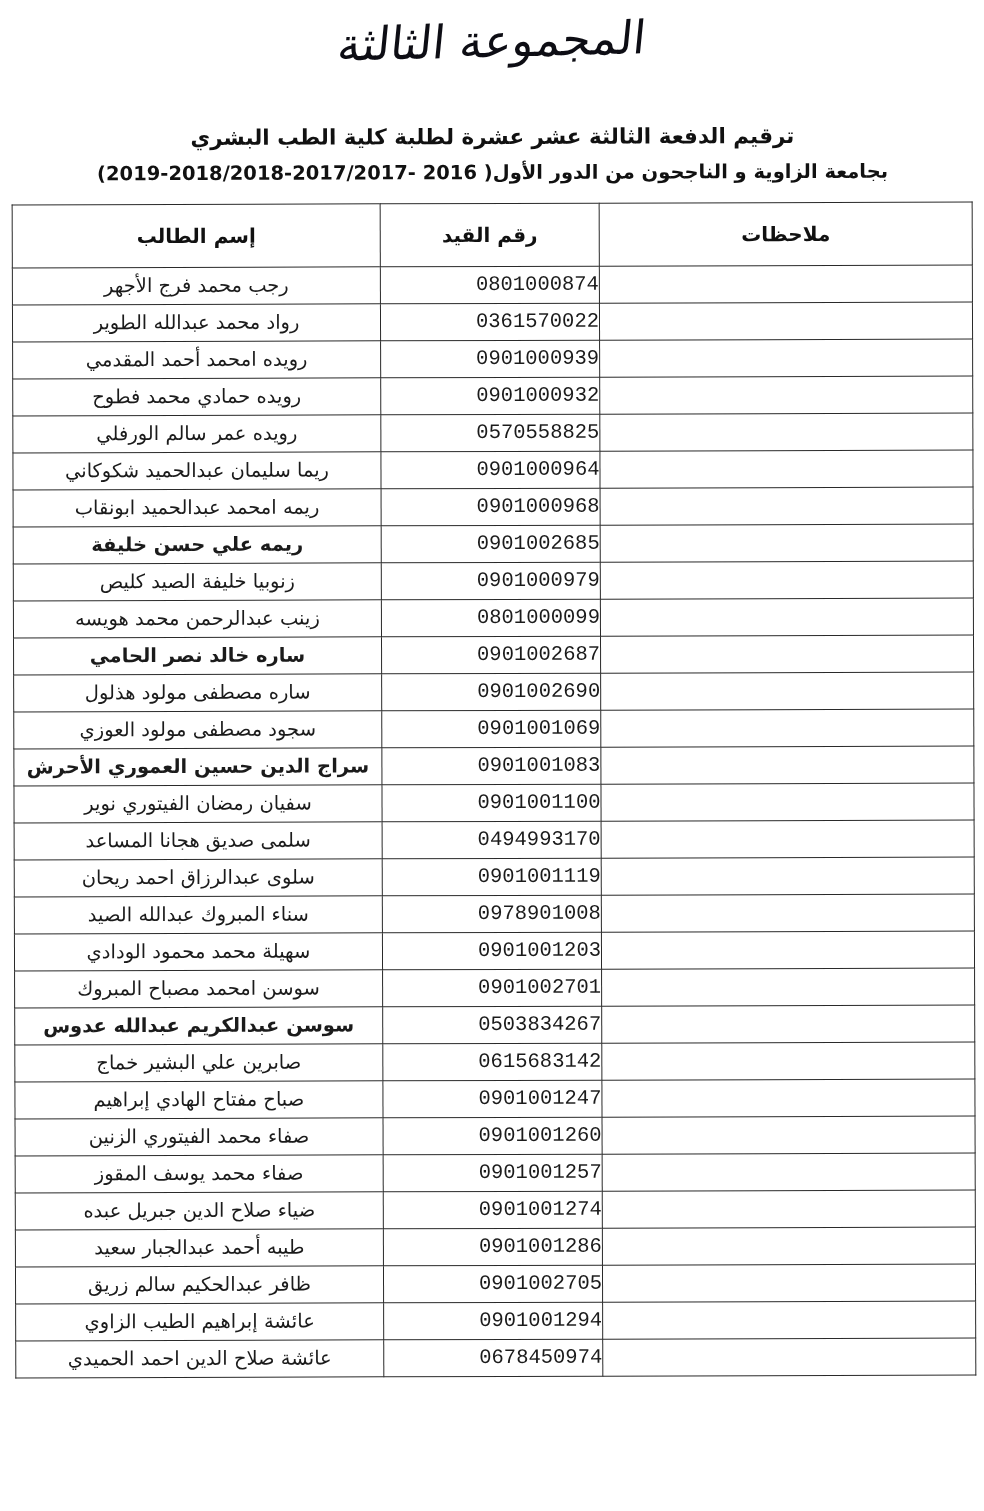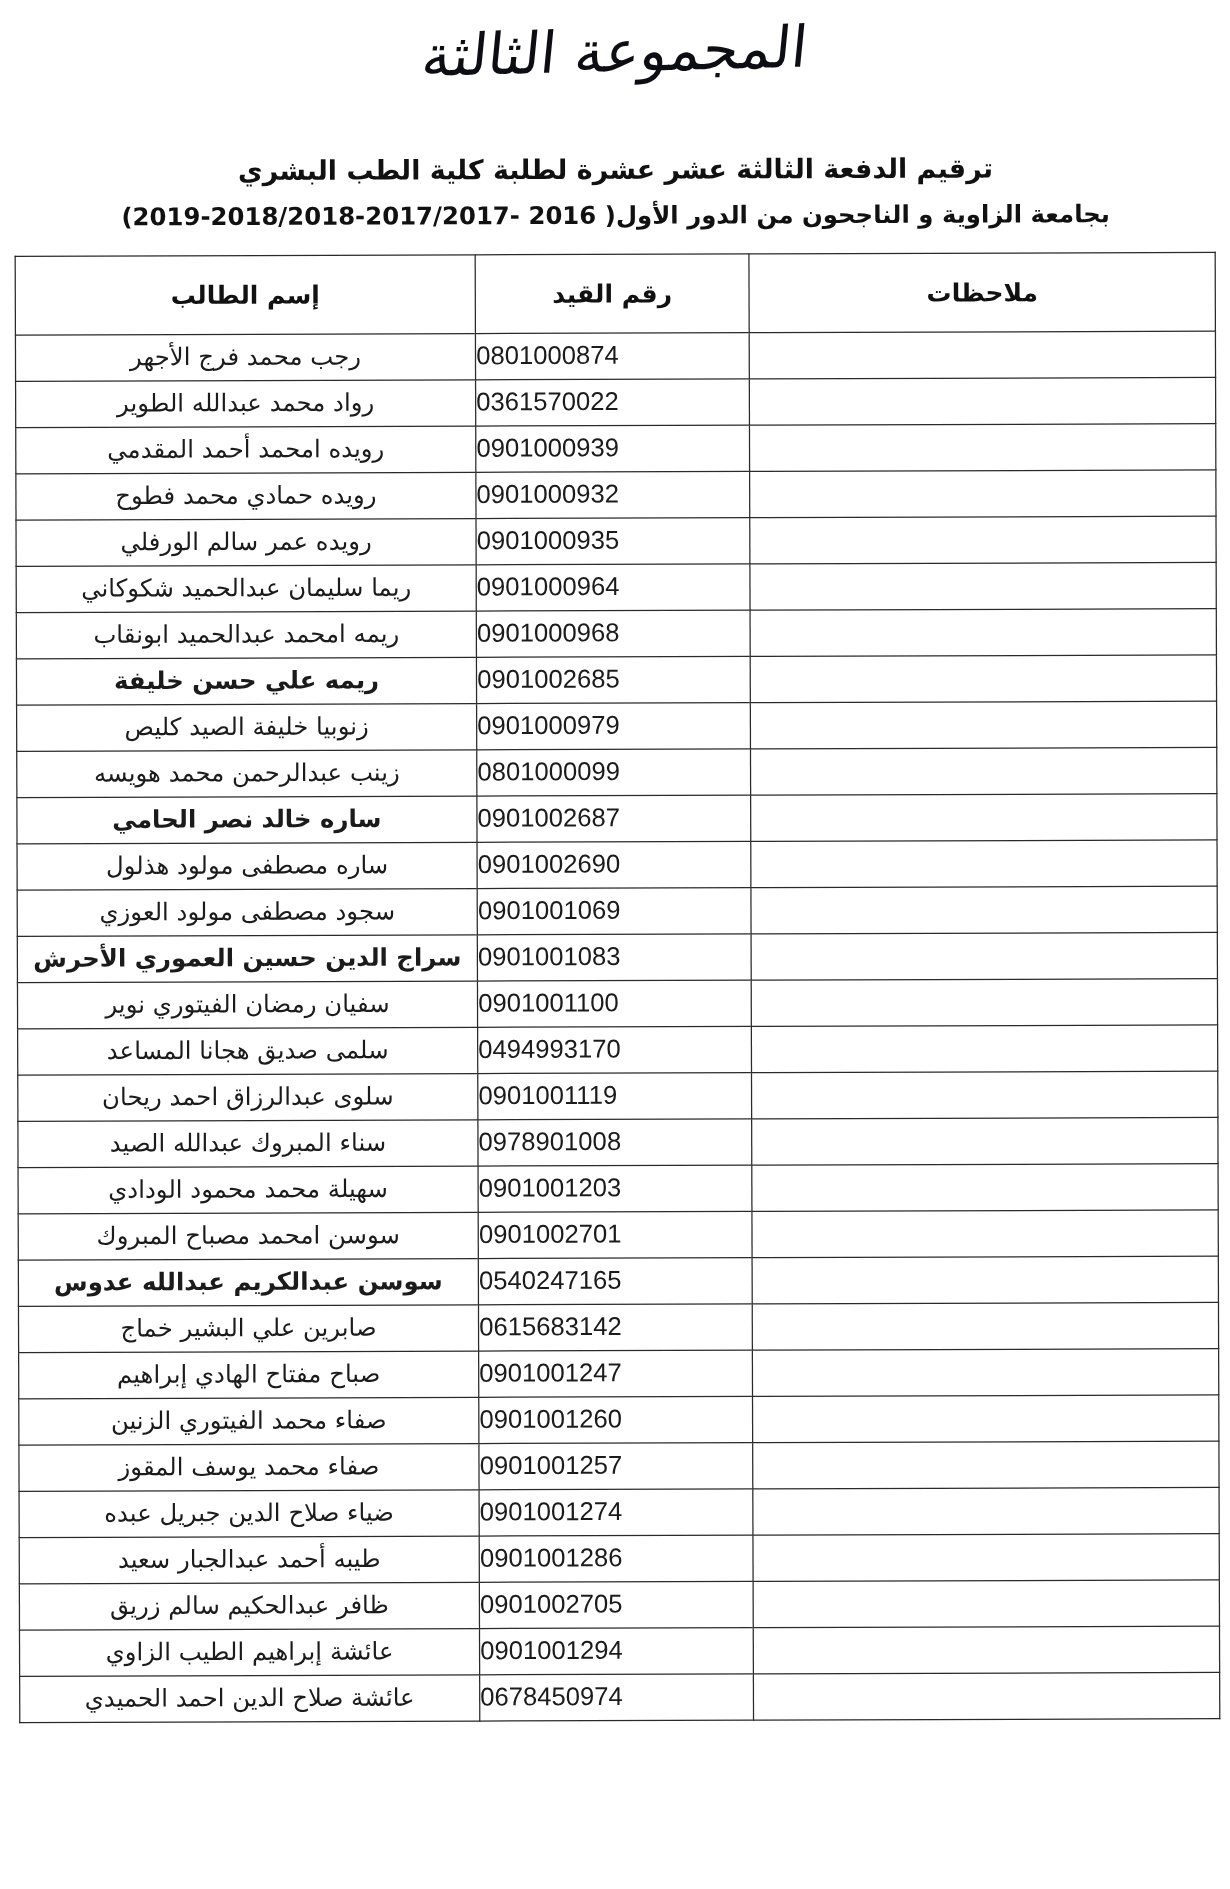--- a/index.html
+++ b/index.html
@@ -80,26 +80,26 @@
   .cell-name {
     text-align: center;
     font-size: 19.5px;
     height: 36px;
     line-height: 36px;
     white-space: nowrap;
     overflow: hidden;
   }
   .cell-name.bold { font-weight: bold; }
   .cell-id {
-    text-align: left;
+    text-align: right;
     font-size: 20.5px;
     height: 36px;
     line-height: 36px;
     direction: ltr;
-    font-family: Liberation Sans, sans-serif;
+    font-family: Liberation Mono, monospace;
   }
   .cell-notes { height: 36px; }
 
   
   .page-skew {
     transform: rotate(-0.18deg);
     transform-origin: top center;
   }
 </style>
 </head>
@@ -145,21 +145,21 @@
           <td class="cell-id">0901000939</td>
           <td class="cell-name">رويده امحمد أحمد المقدمي</td>
         </tr>
         <tr>
           <td class="cell-notes"></td>
           <td class="cell-id">0901000932</td>
           <td class="cell-name">رويده حمادي محمد فطوح</td>
         </tr>
         <tr>
           <td class="cell-notes"></td>
-          <td class="cell-id">0901000935</td>
+          <td class="cell-id">0570558825</td>
           <td class="cell-name">رويده عمر سالم الورفلي</td>
         </tr>
         <tr>
           <td class="cell-notes"></td>
           <td class="cell-id">0901000964</td>
           <td class="cell-name">ريما سليمان عبدالحميد شكوكاني</td>
         </tr>
         <tr>
           <td class="cell-notes"></td>
           <td class="cell-id">0901000968</td>
@@ -225,21 +225,21 @@
           <td class="cell-id">0901001203</td>
           <td class="cell-name">سهيلة محمد محمود الودادي</td>
         </tr>
         <tr>
           <td class="cell-notes"></td>
           <td class="cell-id">0901002701</td>
           <td class="cell-name">سوسن امحمد مصباح المبروك</td>
         </tr>
         <tr>
           <td class="cell-notes"></td>
-          <td class="cell-id">0540247165</td>
+          <td class="cell-id">0503834267</td>
           <td class="cell-name bold">سوسن عبدالكريم عبدالله عدوس</td>
         </tr>
         <tr>
           <td class="cell-notes"></td>
           <td class="cell-id">0615683142</td>
           <td class="cell-name">صابرين علي البشير خماج</td>
         </tr>
         <tr>
           <td class="cell-notes"></td>
           <td class="cell-id">0901001247</td>

